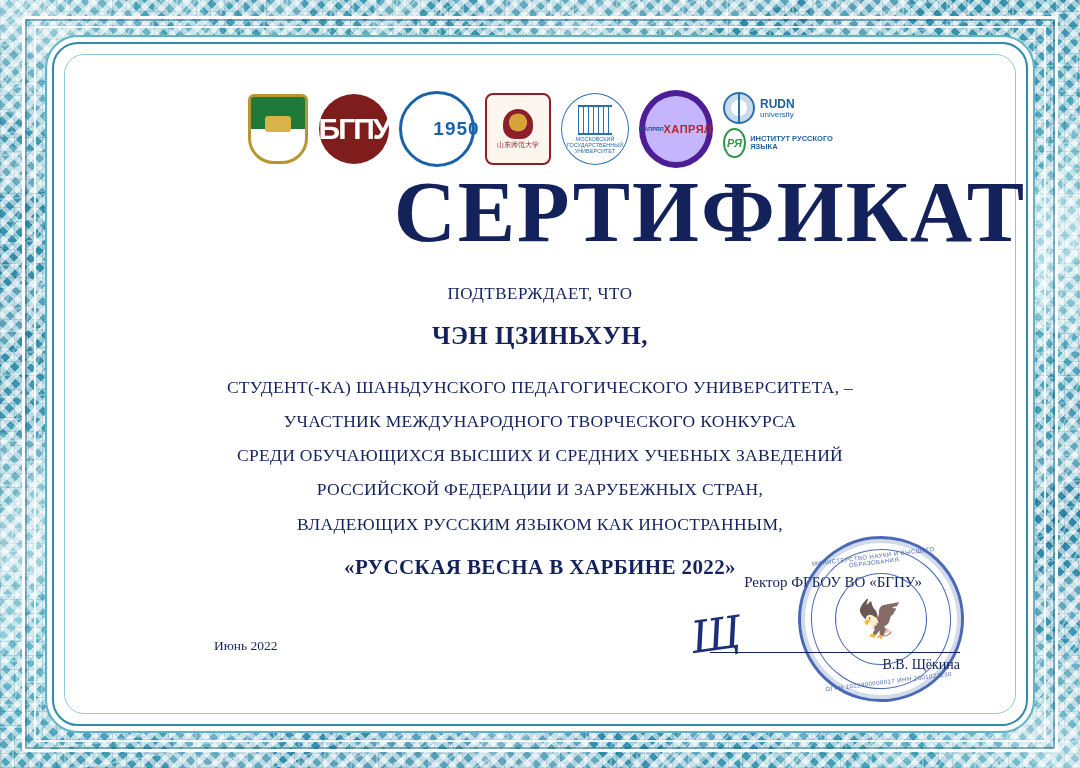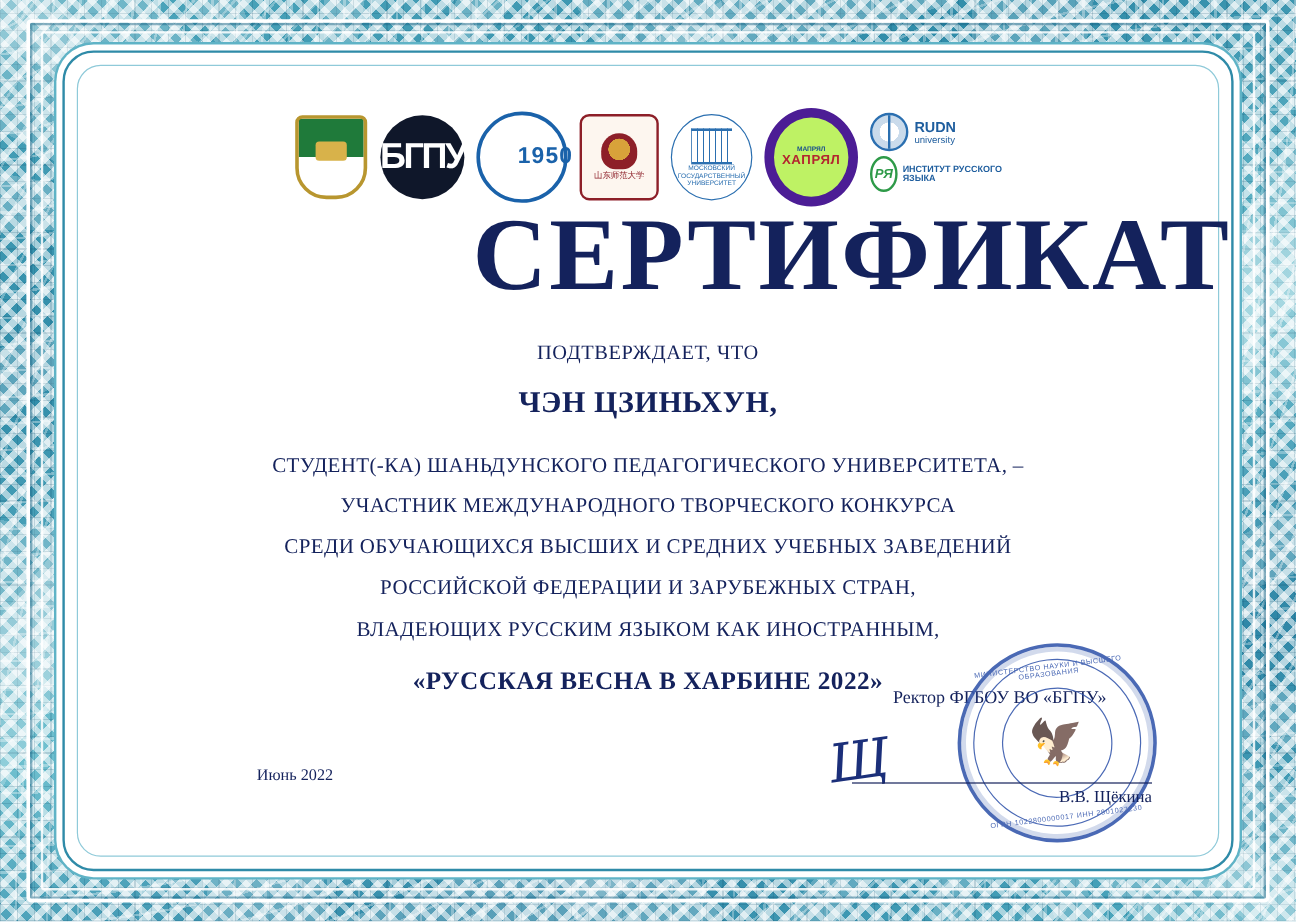--- a/index.html
+++ b/index.html
@@ -119,21 +119,21 @@
     left: 50%; top: 42%;
     width: 26px; height: 16px;
     transform: translate(-50%,-50%);
     background: #d8b24a;
     border-radius: 3px;
   }
 
   .logo-bgpu {
     width: 70px; height: 70px;
     border-radius: 50%;
-    background: #0f172a;
+    background: #7f1d1d;
     color: #fff;
     font-size: 30px;
     font-weight: bold;
     letter-spacing: -2px;
   }
 
   .logo-circle-blue {
     width: 70px; height: 70px;
     border-radius: 50%;
     border: 3px solid #1a62aa;
@@ -188,28 +188,28 @@
     width: 34px; height: 28px;
     background:
       linear-gradient(#2b6fb0 0 2px, transparent 2px),
       repeating-linear-gradient(90deg, #2b6fb0 0 1px, transparent 1px 5px);
     border-bottom: 2px solid #2b6fb0;
     margin: 2px 0;
   }
 
   .logo-hapryal {
     width: 62px; height: 66px;
-    border: 8px solid #4c1d95;
-    border-radius: 50%;
-    background: #bef264;
+    border: 6px solid #4c1d95;
+    border-radius: 50%;
+    background: #c4b5fd;
     color: #b3262f;
     font-size: 11px;
     font-weight: bold;
     letter-spacing: 0.5px;
-    flex-direction: column;
+    flex-direction: row;
   }
   .logo-hapryal .top {
     font-size: 5.5px;
     color: #1a4f8c;
     letter-spacing: 0;
   }
 
   .logo-rudn {
     width: 110px; height: 74px;
     flex-direction: column;

